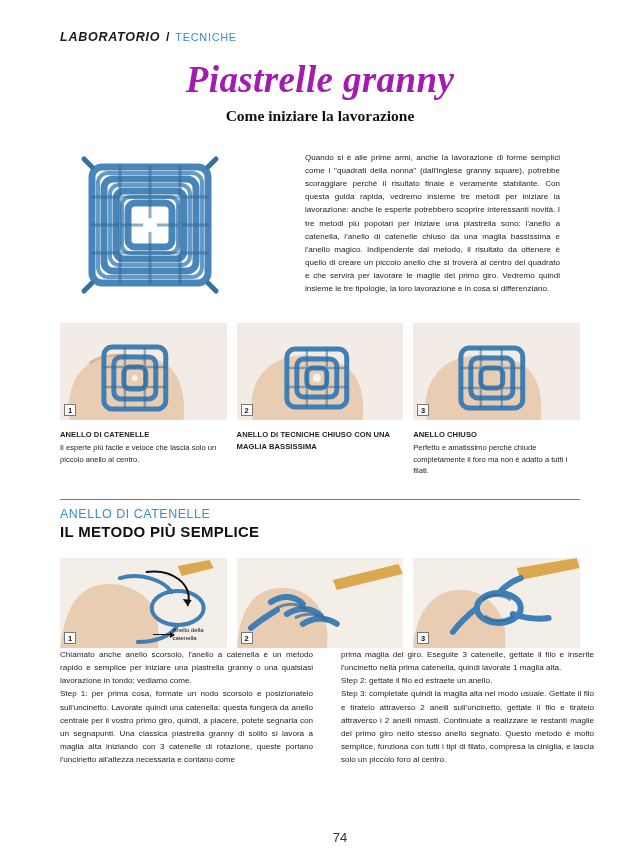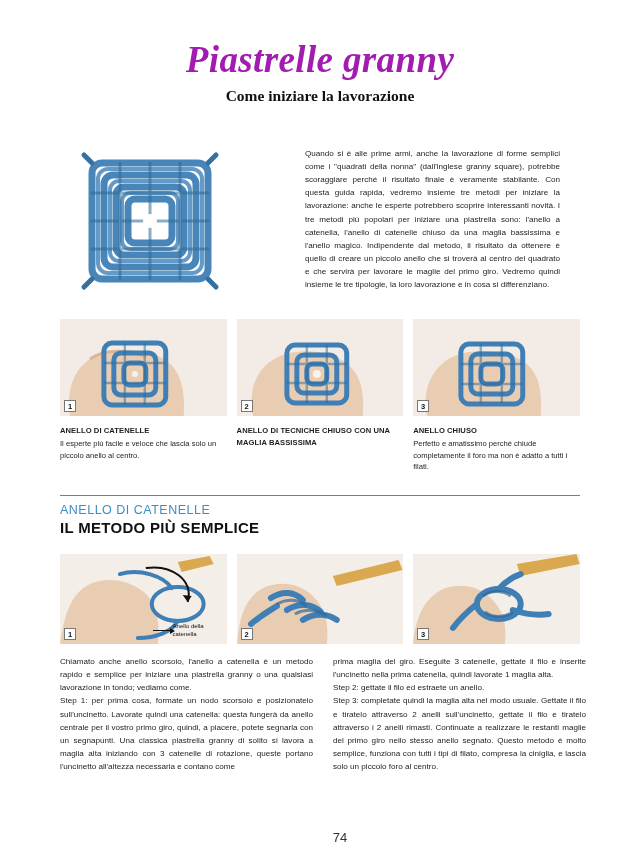--- a/index.html
+++ b/index.html
@@ -55,21 +55,21 @@
     color: #a21caf;
     margin: 8px 0 6px 0;
     letter-spacing: .01em;
   }
   .subtitle {
     font-family: "Liberation Serif", serif;
     font-weight: bold;
     font-size: 15.5px;
     text-align: center;
     color: #111;
-    margin-bottom: 36px;
+    margin-bottom: 20px;
   }
 
   
   .topblock {
     display: flex;
     align-items: flex-start;
   }
   .swatch-wrap {
     width: 245px;
     height: 160px;
@@ -152,22 +152,21 @@
     color: #111;
     font-size: 15px;
     font-weight: bold;
     letter-spacing: .02em;
     margin-bottom: 10px;
   }
 
   
   .cols {
     display: flex;
-    gap: 20px;
-    margin-top: 11px;
+    gap: 28px;
   }
   .col {
     width: 253px;
     flex: none;
     font-size: 8.1px;
     line-height: 1.62;
     color: #1d1d1d;
     text-align: justify;
   }
   .col p { margin: 0; }
@@ -215,20 +214,25 @@
   
   .hand-bg { position: absolute; inset: 0; background: #efe7e1; }
   svg.art { position: absolute; inset: 0; width: 100%; height: 100%; display: block; }
 </style>
 </head>
 <body>
 
 <div class="page">
   <div class="content">
 
+    <div class="kicker">
+      <span class="lab">LABORATORIO</span>
+      <span class="slash">/</span>
+      <span class="tec">TECNICHE</span>
+    </div>
 
     <h1 class="title">Piastrelle granny</h1>
     <div class="subtitle">Come iniziare la lavorazione</div>
 
     <div class="topblock">
 
       <div class="swatch-wrap">
         <svg class="art" viewBox="0 0 245 160">
           <rect x="0" y="0" width="245" height="160" fill="#ffffff"></rect>
           <g stroke="#3f7fb5" fill="none" stroke-linecap="round">

